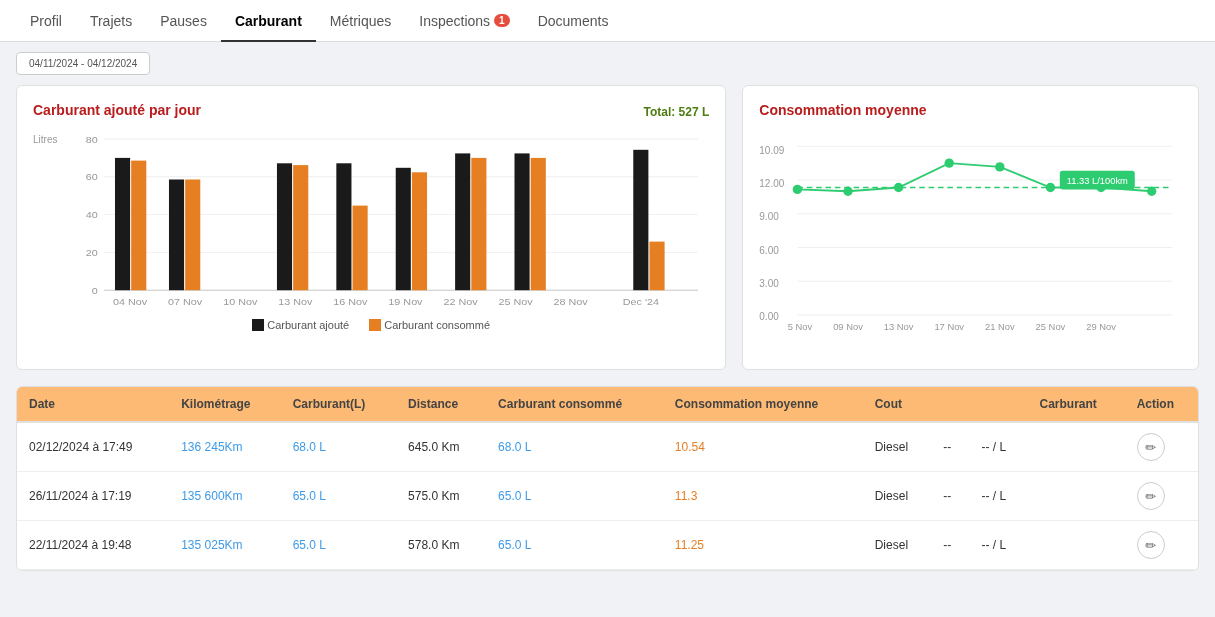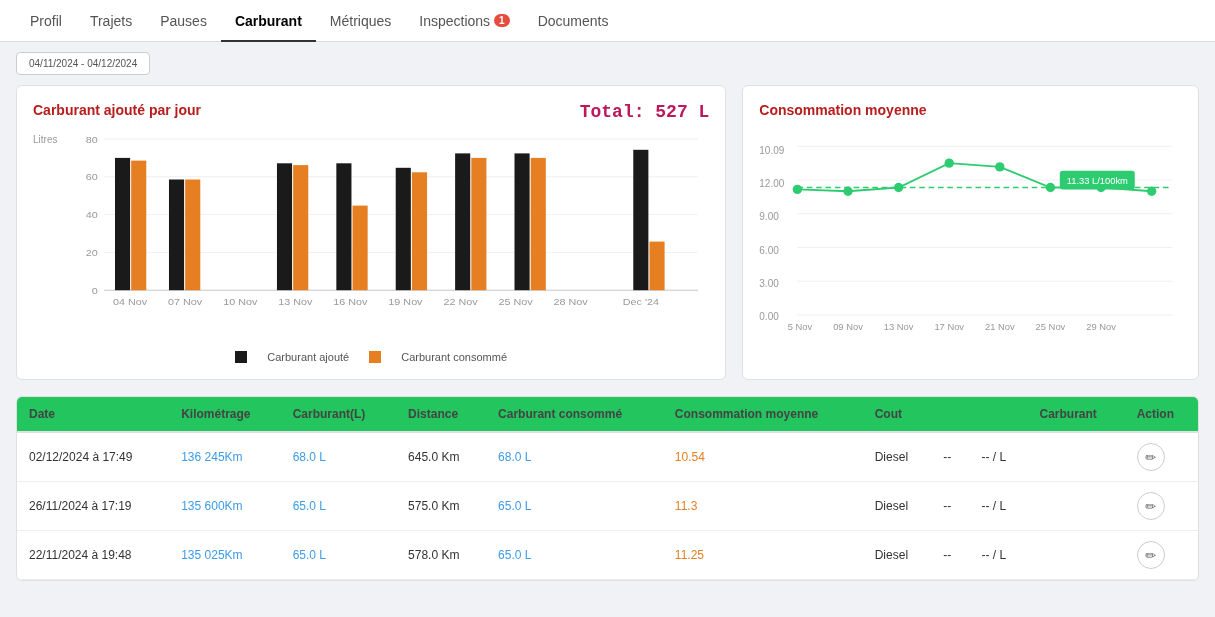--- a/index.html
+++ b/index.html
@@ -14,34 +14,34 @@
 
     
     .date-range-bar { padding: 10px 16px; background: #f0f2f5; }
     .date-range-btn { background: #fff; border: 1px solid #ccc; border-radius: 4px; padding: 5px 12px; font-size: 10px; color: #555; cursor: pointer; }
 
     
     .charts-section { display: flex; gap: 16px; padding: 0 16px 16px 16px; }
     .chart-card { background: #fff; border: 1px solid #e0e0e0; border-radius: 6px; padding: 16px; flex: 1; }
     .chart-card:first-child { flex: 1.6; }
     .chart-title { font-size: 14px; font-weight: 600; color: #b91c1c; margin-bottom: 4px; }
-    .chart-total { font-size: 18px; font-weight: 600; color: #be185d; font-family: Liberation Mono, monospace; }
+    .chart-total { font-size: 12px; font-weight: 600; color: #4d7c0f; }
     .chart-header { display: flex; justify-content: space-between; align-items: center; margin-bottom: 8px; }
     .bar-chart-svg { width: 100%; height: 180px; }
     .chart-legend { display: flex; gap: 20px; justify-content: center; margin-top: 6px; font-size: 11px; color: #555; }
-    .legend-item { display: flex; align-items: center; gap: 20px; margin-top: 32px; }
+    .legend-item { display: flex; align-items: center; gap: 3px; }
     .legend-box { width: 12px; height: 12px; }
 
     
     .line-chart-svg { width: 100%; height: 220px; }
 
     
     .table-section { margin: 0 16px 16px; background: #fff; border: 1px solid #e0e0e0; border-radius: 6px; overflow: hidden; }
     table { width: 100%; border-collapse: collapse; }
-    thead tr { background: #22c55e; }
+    thead tr { background: #fdba74; }
     th { padding: 10px 12px; text-align: left; font-size: 12px; font-weight: 600; color: #444; border-bottom: 2px solid #e0e0e0; white-space: nowrap; }
     td { padding: 10px 12px; font-size: 12px; color: #333; border-bottom: 1px solid #eee; vertical-align: middle; }
     .td-link { color: #3d9be9; }
     .td-orange { color: #e67e22; }
     .edit-btn { background: #fff; border: 1px solid #ccc; border-radius: 50%; width: 28px; height: 28px; display: flex; align-items: center; justify-content: center; cursor: pointer; font-size: 13px; color: #666; }
   </style>
 </head>
 <body>
 
 <div class="nav-bar">

